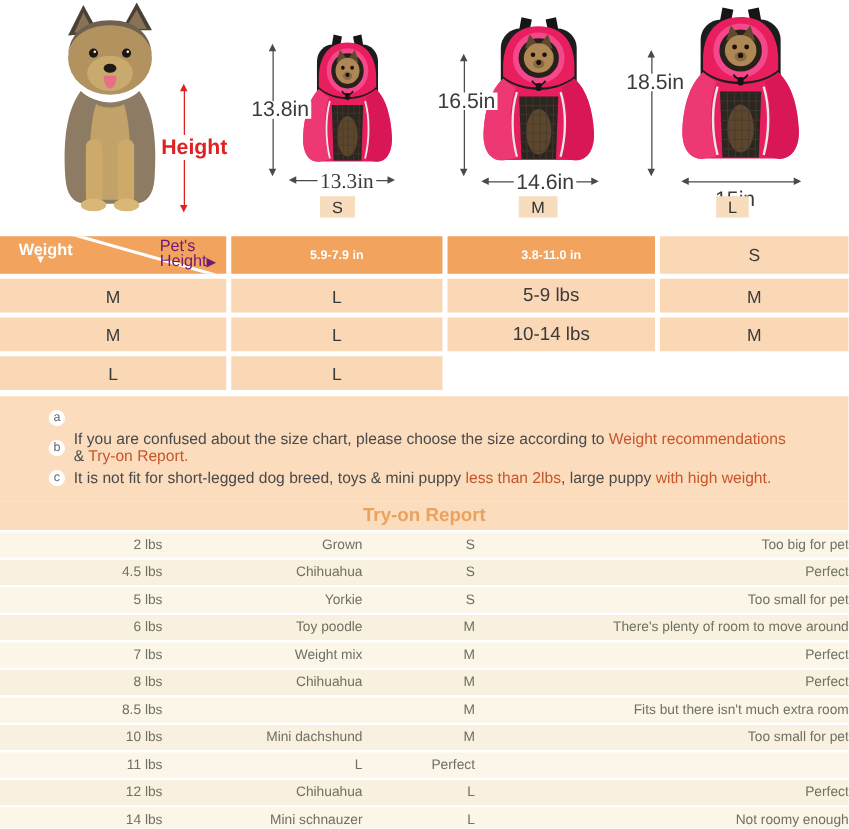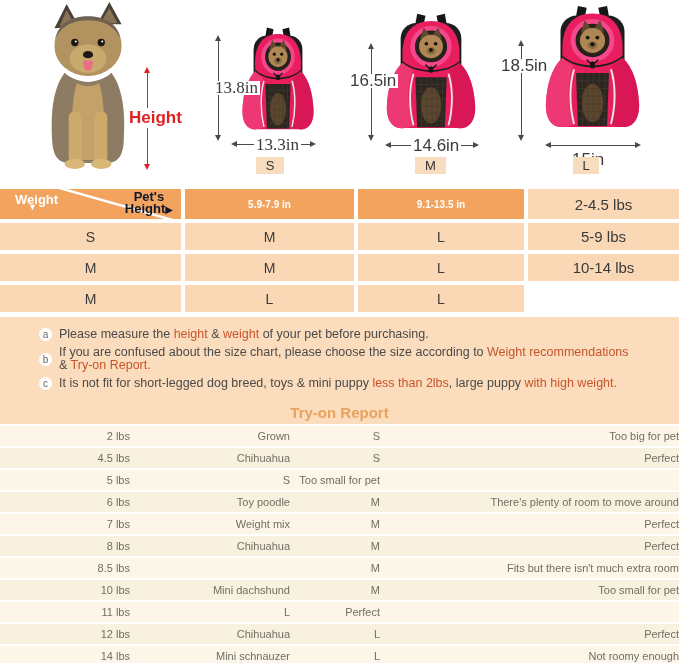--- a/index.html
+++ b/index.html
@@ -35,21 +35,21 @@
     color:var(--height-red,#e02121); background:#fff; padding:0 2px; }
 
   .va-s { left:218px; top:38px; height:100px; }
   .va-m { left:371px; top:46px; height:92px; }
   .va-l { left:521px; top:43px; height:95px; }
   .ha-s { left:233px; top:144px; width:81px; }
   .ha-m { left:387px; top:145px; width:90px; }
   .ha-l { left:547px; top:145px; width:92px; }
 
   .dim { position:absolute; font-size:17px; color:#3b3b3b; background:#fff; padding:0 2px; line-height:14px; }
-  .vl-s { left:213px; top:81px;font-family:Liberation Serif, serif; }
+  .vl-s { left:199px; top:81px; }
   .vl-m { left:348px; top:74px; }
   .vl-l { left:499px; top:59px; }
   .hl-s { left:254px; top:138px;font-family:Liberation Serif, serif; }
   .hl-m { left:411px; top:139px; }
   .hl-l { left:570px; top:153px; }
 
   .size-box { position:absolute; height:17px; top:157px; background:var(--size-box-bg,#f7dcbe);
     color:#333; font-size:13px; display:flex; align-items:center; justify-content:center; }
   .sb-s { left:256px; width:28px; }
   .sb-m { left:415px; width:31px; }
@@ -58,22 +58,22 @@
   
   .size-chart { margin-top:5px; display:grid; width:679px;
     grid-template-columns:181px 169px 166px 151px;
     grid-template-rows:30px 27px 27px 27px; gap:4px; background:#fff; }
   .sc-cell { display:flex; align-items:center; justify-content:center; }
   .sc-head { background:var(--header-orange,#f2a35e); color:#fff; font-weight:700; font-size:10px; }
   .sc-corner { position:relative; background:var(--header-orange,#f2a35e); color:#fff; }
   .corner-diag { position:absolute; inset:0; width:100%; height:100%; }
   .corner-weight { position:absolute; left:15px; top:3px; font-size:13px; font-weight:700; color:#fff; }
   .corner-down { position:absolute; left:28px; top:13px; font-size:9px; color:#fff; }
-  .corner-col { position:absolute; right:8px; top:2px; font-size:13px; font-weight:700;
-    color:#0f172a; text-align:center; line-height:12px; }
+  .corner-col { position:absolute; right:8px; top:2px; font-size:13px; font-weight:400;
+    color:#701a75; line-height:12px; }
   .corner-right { font-size:10px; }
   .sc-weight { background:var(--cell-peach,#fad8b6); color:var(--text-dark,#3a3a3a); font-size:15px; }
   .sc-val { background:var(--cell-peach,#fad8b6); color:var(--text-dark,#3a3a3a); font-size:14px; }
 
   
   .notes { margin-top:5px; background:var(--section-peach,#fbdcbd); padding:7px 10px 7px 0; width:679px; }
   .note-row { display:flex; align-items:center; margin:4px 0; }
   .note-badge { flex:0 0 13px; height:13px; margin-left:39px; margin-right:7px; background:#fff;
     color:#666; border-radius:50%; font-size:10px; line-height:13px; text-align:center; }
   .note-text { font-size:12.5px; color:#4a4a4a; line-height:13.5px; white-space:nowrap; }
@@ -189,39 +189,37 @@
       </svg>
       <span class="corner-weight">Weight</span>
       <span class="corner-down">▼</span>
       <span class="corner-col">
         <span>Pet's</span><br>
         <span>Height</span><span class="corner-right">▶</span>
       </span>
     </div>
 
   <div class="sc-cell sc-head">5.9-7.9 in</div>
-      <div class="sc-cell sc-head">9.1-13.5 in</div>
-      <div class="sc-cell sc-weight">2-4.5 lbs</div>
+      <div class="sc-cell sc-head">3.8-11.0 in</div>
       <div class="sc-cell sc-val">S</div>
       <div class="sc-cell sc-val">M</div>
       <div class="sc-cell sc-val">L</div>
       <div class="sc-cell sc-weight">5-9 lbs</div>
       <div class="sc-cell sc-val">M</div>
       <div class="sc-cell sc-val">M</div>
       <div class="sc-cell sc-val">L</div>
       <div class="sc-cell sc-weight">10-14 lbs</div>
       <div class="sc-cell sc-val">M</div>
       <div class="sc-cell sc-val">L</div>
       <div class="sc-cell sc-val">L</div>
     </div>
 
   <div class="notes">
       <div class="note-row">
     <span class="note-badge">a</span>
-    <span class="note-text"><span>Please measure the </span><span class="hl">height</span><span> &amp; </span><span class="hl">weight</span><span> of your pet before purchasing.</span></span>
   </div>
       <div class="note-row">
     <span class="note-badge">b</span>
     <span class="note-text"><span>If you are confused about the size chart, please choose the size according to </span><span class="hl">Weight recommendations</span><br><span>&amp; </span><span class="hl">Try-on Report.</span></span>
   </div>
       <div class="note-row">
     <span class="note-badge">c</span>
     <span class="note-text"><span>It is not fit for short-legged dog breed, toys &amp; mini puppy </span><span class="hl">less than 2lbs</span><span>, large puppy </span><span class="hl">with high weight.</span></span>
   </div>
     </div>
@@ -235,20 +233,21 @@
     <span>Too big for pet</span>
   </div>
       <div class="tr-row">
     <span>4.5 lbs</span>
     <span>Chihuahua</span>
     <span>S</span>
     <span>Perfect</span>
   </div>
       <div class="tr-row">
     <span>5 lbs</span>
+    <span>Yorkie</span>
     <span>S</span>
     <span>Too small for pet</span>
   </div>
       <div class="tr-row">
     <span>6 lbs</span>
     <span>Toy poodle</span>
     <span>M</span>
     <span>There's plenty of room to move around</span>
   </div>
       <div class="tr-row">

